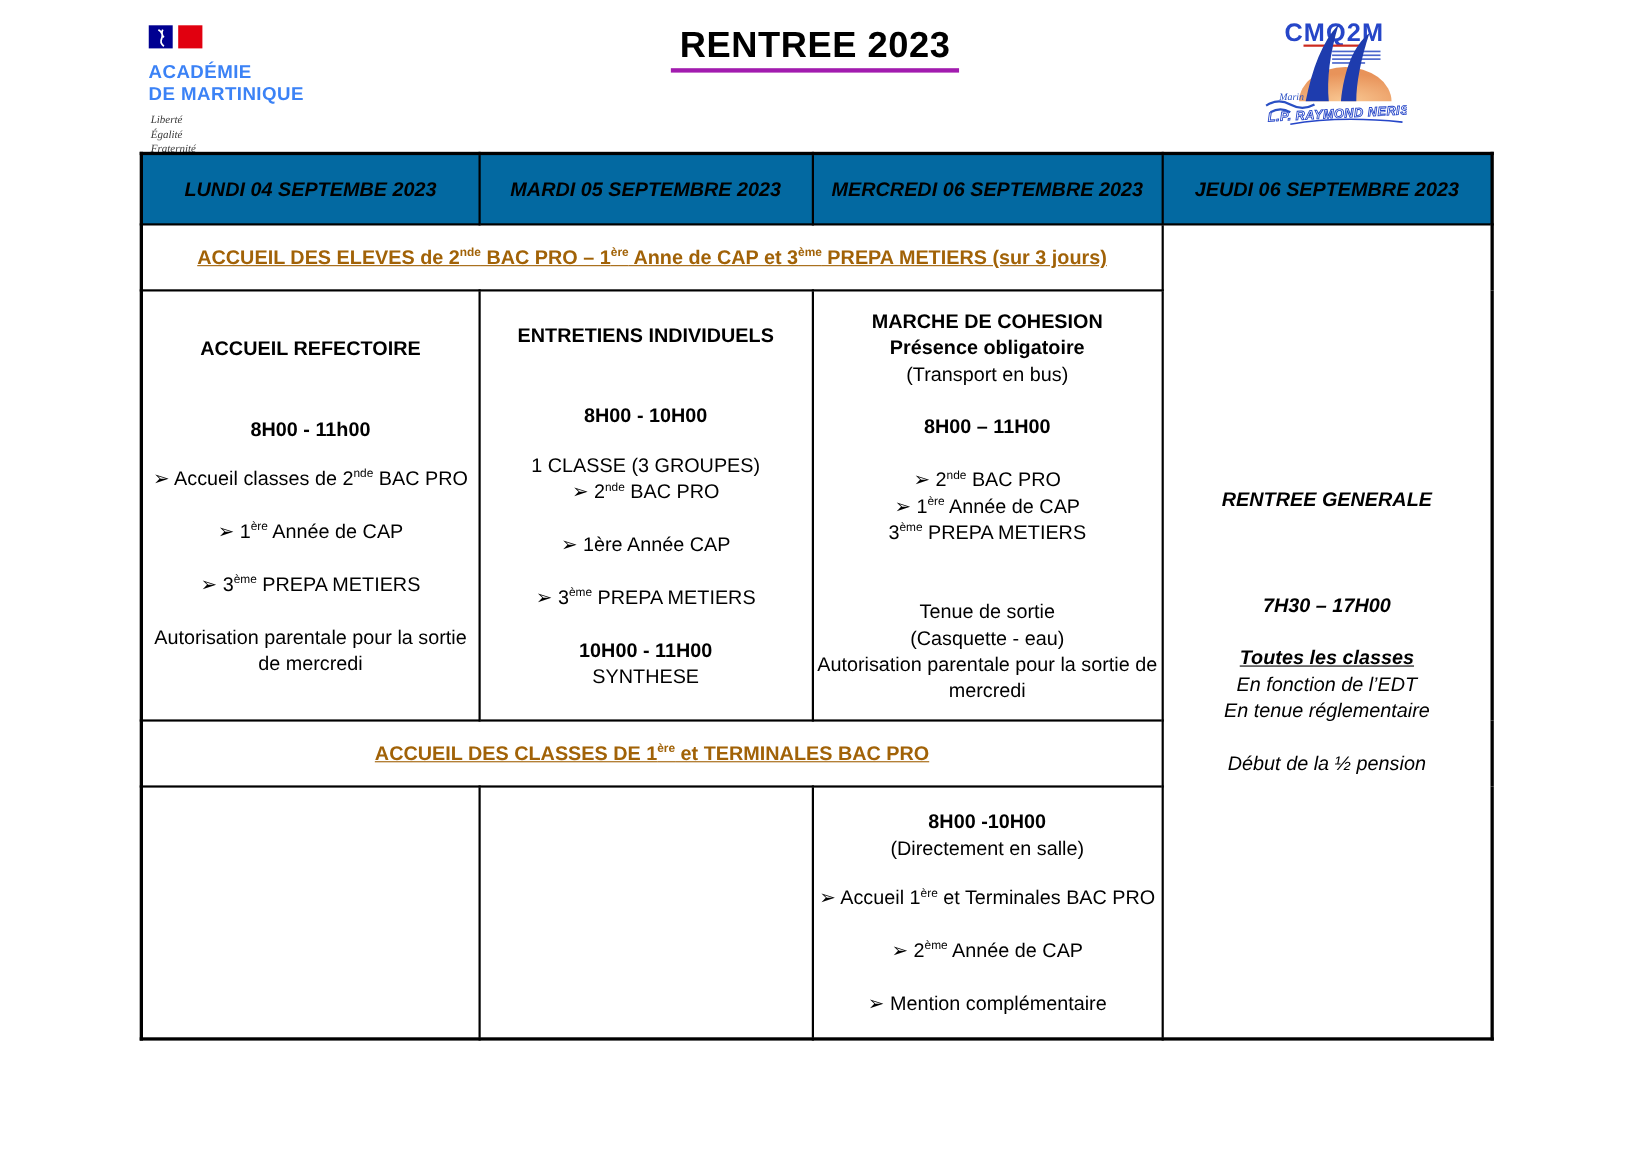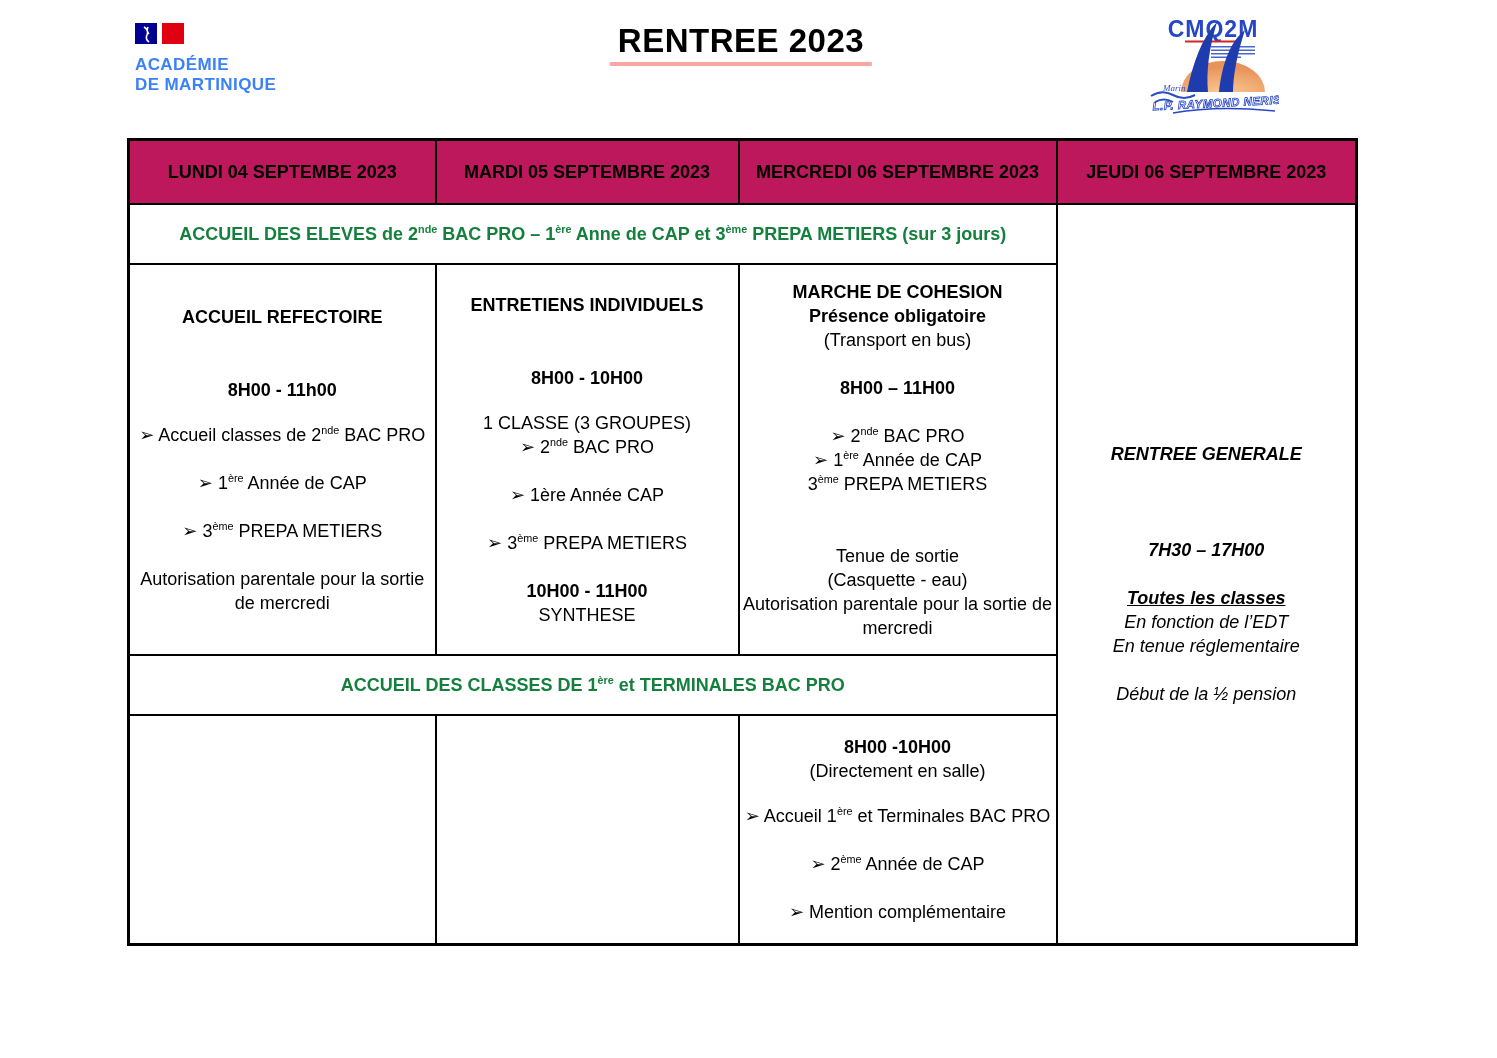--- a/index.html
+++ b/index.html
@@ -8,31 +8,31 @@
 
   
   .acad{position:absolute;left:135px;top:22px;width:200px;}
   .acad-name{font-weight:bold;font-size:17px;line-height:20px;color:#3b82f6;
              letter-spacing:.4px;margin-top:5px;}
   .acad-motto{font-family:"Liberation Serif",serif;font-style:italic;
               font-size:10px;line-height:13px;color:#3a3a3a;margin-top:7px;margin-left:2px;}
 
   .doc-title{position:absolute;top:22px;left:741px;transform:translateX(-50%);
              font-size:33px;font-weight:bold;letter-spacing:.5px;
-             border-bottom:4px solid #fca5a5;padding:0 8px 2px 8px;white-space:nowrap;}
+             border-bottom:4px solid #a21caf;padding:0 8px 2px 8px;white-space:nowrap;}
 
   .school-logo{position:absolute;left:1147px;top:12px;}
 
   
   table.schedule{position:absolute;left:127px;top:138px;width:1228px;
                  border-collapse:collapse;table-layout:fixed;border:3px solid #000;}
   table.schedule td{border:2px solid #000;text-align:center;padding:0;
                     font-size:18px;line-height:24px;vertical-align:middle;}
-  td.th{background:#be185d;font-weight:bold;font-size:19px;height:62px;}
-  td.banner{height:58px;color:#15803d;font-weight:bold;font-size:19px;}
+  td.th{background:#0369a1;font-weight:bold;font-size:19px;height:62px;font-style:italic;}
+  td.banner{height:58px;color:#a16207;font-weight:bold;font-size:19px;text-decoration:underline;}
   td.content{vertical-align:top;padding:14px 6px;}
   td.content p, td.tallcell p, td.banner p{margin:0;}
   td.tallcell{vertical-align:middle;padding:0 8px;font-style:italic;}
 
   .b{font-weight:bold;}
   .u{text-decoration:underline;text-align:center;}
   .sup{font-size:.6em;vertical-align:super;line-height:0;}
 
   .mt21{margin-top:21px !important;}
   .mt24{margin-top:24px !important;}
@@ -47,20 +47,25 @@
 
   <div class="acad">
     <svg width="50" height="24" viewBox="0 0 50 24">
       <rect x="0" y="1" width="22" height="21" fill="#000091"></rect>
       <path d="M9,5 q5,3 3,8 q-2,4 2,7 M13,5 q-2,4 1,7" stroke="#ffffff" stroke-width="1.6" fill="none"></path>
       <rect x="27" y="1" width="22" height="21" fill="#e1000f"></rect>
     </svg>
     <div class="acad-name">
       <div>ACADÉMIE</div>
       <div>DE MARTINIQUE</div>
+    </div>
+    <div class="acad-motto">
+      <div>Liberté</div>
+      <div>Égalité</div>
+      <div>Fraternité</div>
     </div>
   </div>
 
   <div class="doc-title">RENTREE 2023</div>
 
   <svg class="school-logo" width="132" height="104" viewBox="0 0 132 104">
     <defs>
       <radialGradient id="sg" cx="50%" cy="100%" r="80%">
         <stop offset="0%" stop-color="#f9c893"></stop>
         <stop offset="100%" stop-color="#e8935a"></stop>

